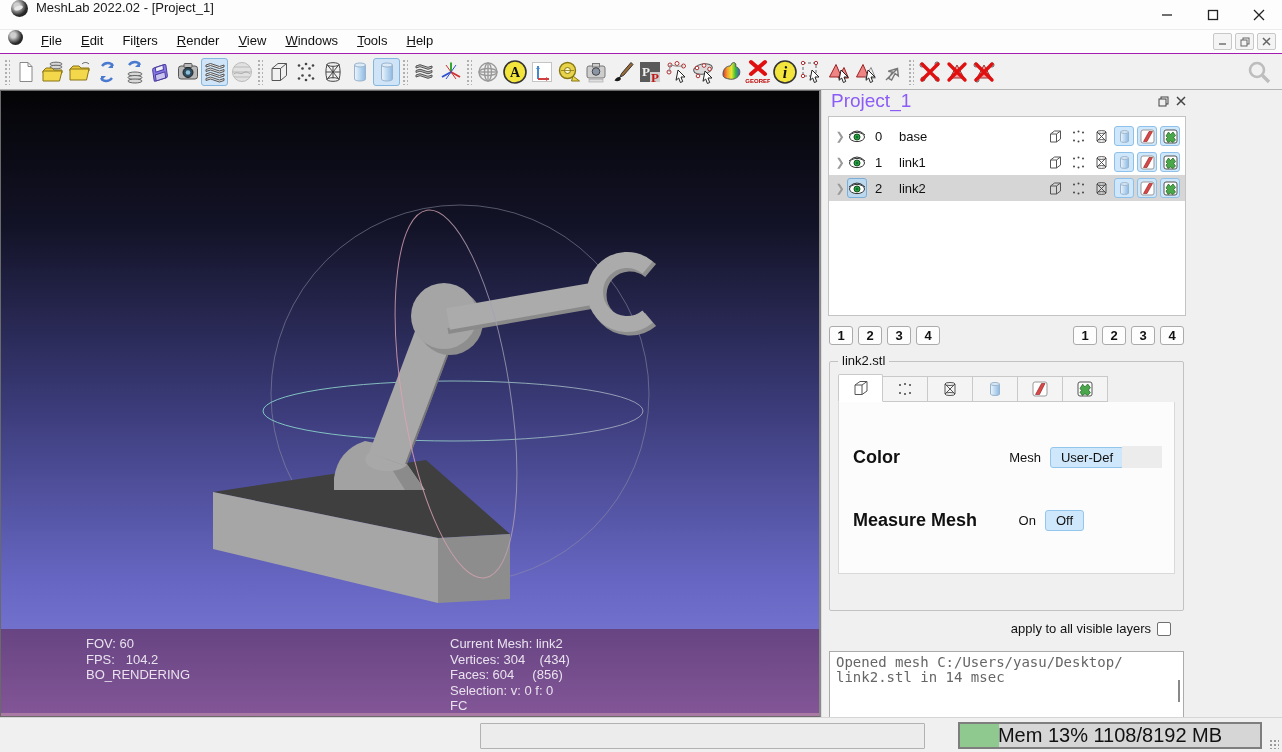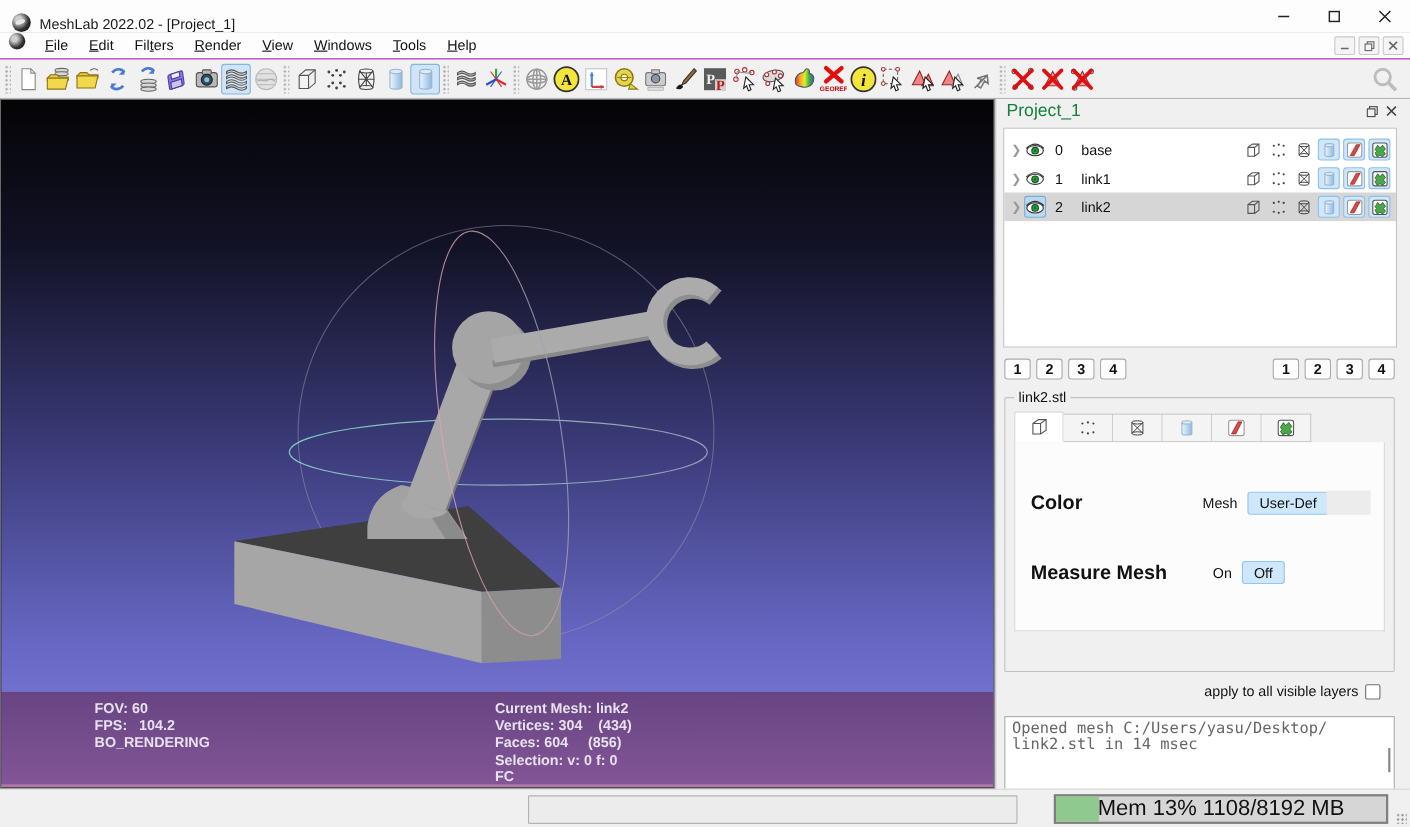--- a/index.html
+++ b/index.html
@@ -1,20 +1,20 @@
 <!DOCTYPE html>
 <html><head>
 <meta charset="utf-8">
 <style>
   * { margin:0; padding:0; box-sizing:border-box; }
   html,body { width:1282px; height:752px; overflow:hidden;
     font-family:"Liberation Sans", sans-serif; background:#f0f0f0; }
 
   
-  .titlebar { height:30px; background:#fdfdfd; display:flex; align-items:flex-end;
+  .titlebar { height:30px; background:#fdfdfd; display:flex; align-items:flex-start;
     border-bottom:1px solid #ececec; position:relative; }
   .app-logo { width:17px; height:17px; border-radius:50%;
     background:radial-gradient(circle at 35% 35%, #cfcfcf 0 18%, #2c2c2c 60%, #111 100%);
     margin:0 8px 0 11px; position:relative; }
   .app-logo:after{ content:""; position:absolute; left:3px; top:6px; width:9px; height:4px;
     border-radius:50%; background:#e8e8e8; transform:rotate(-20deg); }
   .title-text { font-size:13px; color:#1a1a1a; }
   .win-btns { position:absolute; right:0; top:0; height:30px; display:flex; }
   .win-btn { width:46px; height:30px; display:flex; align-items:center; justify-content:center; color:#222; }
   
@@ -33,34 +33,34 @@
     background-image:radial-gradient(circle, #b0b0b0 1px, transparent 1.2px);
     background-size:4px 4px; }
   .tb { width:27px; height:28px; display:flex; align-items:center; justify-content:center;
     border:1px solid transparent; border-radius:3px; flex:none; }
   .tb.active { background:#cfe4f7; border-color:#84b6e0; }
   .tb.disabled { opacity:.45; }
   .tb svg { display:block; }
   .tb-search { margin-left:auto; margin-right:10px; }
   
   .main { display:flex; height:627px; }
-  .viewport { width:905px; height:627px; position:relative; background:#000;
-    border:1px solid #6a6a6a; border-right:2px solid #8a8a8a; overflow:hidden;font-weight:bold; }
+  .viewport { width:821px; height:627px; position:relative; background:#000;
+    border:1px solid #6a6a6a; border-right:2px solid #8a8a8a; overflow:hidden; }
   .viewport svg.scene { position:absolute; left:0; top:0; }
   .hud { position:absolute; left:0; right:0; bottom:0; height:87px;
     background:linear-gradient(rgba(96,38,80,.60), rgba(128,56,106,.62));
     border-bottom:3px solid rgba(220,160,185,.55);
     color:#e9e2ee; font-size:13px; }
   .hud-line { white-space:pre; line-height:15.5px; }
   .hud-left  { position:absolute; left:85px;  top:7px; }
   .hud-right { position:absolute; left:449px; top:7px; }
   
   .dock { width:375px; background:#f0f0f0; position:relative; border-left:1px solid #dcdcdc; }
   .dock-header { height:22px; display:flex; align-items:center; padding:0 6px 0 9px; }
-  .dock-title { font-size:16px; color:#15803d; flex:1; }
+  .dock-title { font-size:19px; color:#8b5cf6; flex:1; }
   .dock-hbtn { width:18px; height:16px; display:flex; align-items:center; justify-content:center; color:#333; }
   .layers-box { margin:4px 10px 0 6px; height:200px; background:#fff; border:1px solid #c3c3c3; padding-top:6px; }
   .lrow { height:26px; display:flex; align-items:center; padding:0 5px 0 4px; }
   .lrow.selected { background:#d6d6d6; }
   .chev { width:14px; color:#9a9a9a; font-size:11px; text-align:center; }
   .chip { width:20px; height:20px; border-radius:3px; display:flex; align-items:center; justify-content:center; flex:none;}
   .chip.on { background:#cfe7fa; border:1px solid #8fc0ea; }
   .lrow.selected .eye-chip { background:#bcd8ef; border:1px solid #79aed8; border-radius:3px; }
   .idx { width:26px; font-size:13px; color:#111; padding-left:8px; }
   .lname { flex:1; font-size:13px; color:#111; padding-left:6px; }

